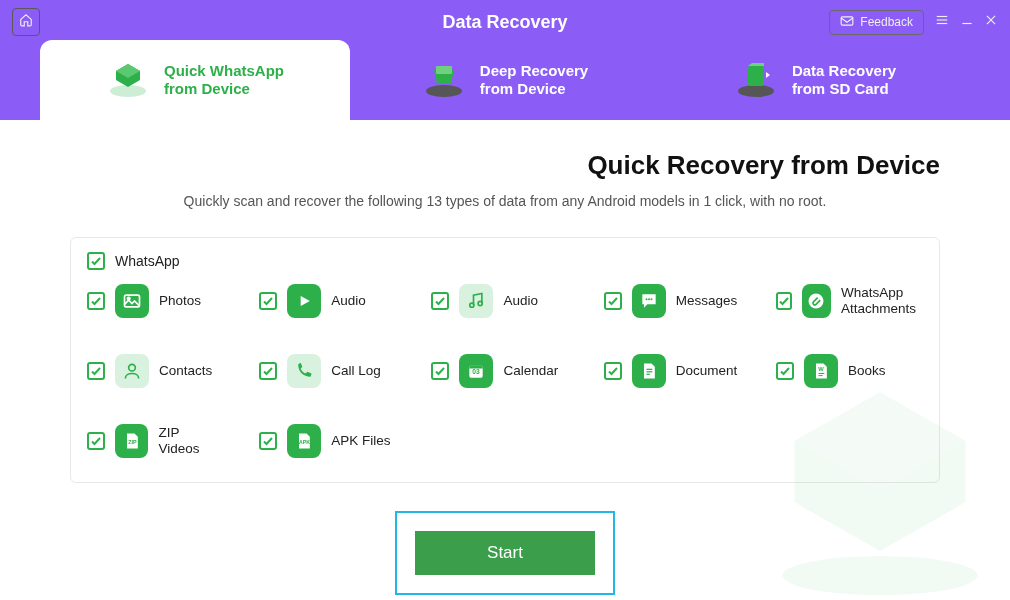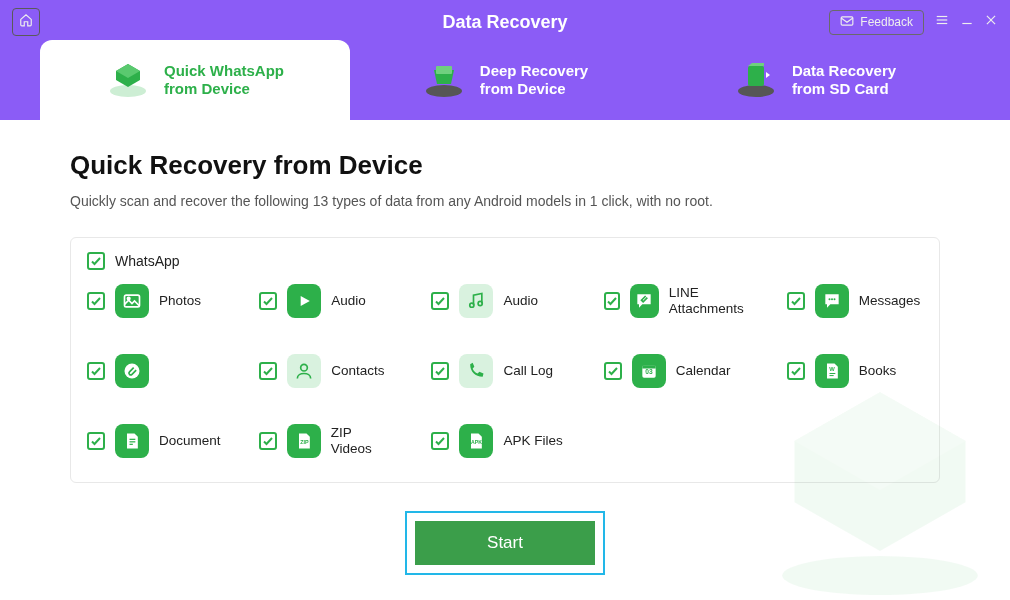--- a/index.html
+++ b/index.html
@@ -82,26 +82,27 @@
 .tab .tab-icon {
   width: 44px; height: 44px;
   display: flex; align-items: center; justify-content: center;
 }
 .tab-text { display: flex; flex-direction: column; font-size: 15px; font-weight: 600; line-height: 1.2; }
 .tab.active .tab-text { color: #2db04a; }
 .main {
   padding: 30px 70px 0;
 }
 .main-title {
-  text-align: left;
+  text-align: right;
   font-size: 26px;
   font-weight: 700;
   color: #111;
 }
 .main-sub {
+  text-align: center;
   font-size: 14px;
   color: #555;
   margin-top: 12px;
 }
 .panel {
   margin-top: 28px;
   border: 1px solid #e8e8e8;
   border-radius: 6px;
   padding: 14px 16px 24px;
   position: relative;
@@ -142,21 +143,21 @@
 }
 .item-icon.solid { background: #2db04a; color: #fff; }
 .item-label { font-size: 13.5px; color: #222; line-height: 1.15; }
 .start-wrap {
   margin-top: 28px;
   display: flex;
   justify-content: center;
 }
 .start-outline {
   border: 2px solid #22b7e8;
-  padding: 8px;
+  padding: 18px;
 }
 .start-btn {
   background: #3b9e4a;
   color: #fff;
   font-size: 17px;
   font-weight: 500;
   padding: 12px 72px;
   border: none;
   cursor: pointer;
 }
@@ -317,34 +318,20 @@
         <div class="item-icon">
             <svg width="20" height="20" viewBox="0 0 24 24" fill="none" stroke="#2db04a" stroke-width="2">
               <path d="M9 17V5l10-2v12"></path>
               <circle cx="7" cy="17" r="2.5"></circle>
               <circle cx="17" cy="15" r="2.5"></circle>
             </svg>
           </div>
         <span class="item-label">Audio</span>
       </div>
 
-      <div class="item">
-        <div class="chk">
-            <svg width="12" height="12" viewBox="0 0 24 24" fill="none" stroke="#2db04a" stroke-width="4">
-              <polyline points="4 13 9 18 20 6"></polyline>
-            </svg>
-          </div>
-        <div class="item-icon solid">
-            <svg width="20" height="20" viewBox="0 0 24 24" fill="#fff">
-              <path d="M4 4h16v12H10l-4 4v-4H4z"></path>
-              <path d="M14 6l-5 5 2 2 5-5" stroke="#2db04a" stroke-width="2" fill="none"></path>
-            </svg>
-          </div>
-        <span class="item-label" style="max-width:82px">LINE Attachments</span>
-      </div>
 
       <div class="item">
         <div class="chk">
             <svg width="12" height="12" viewBox="0 0 24 24" fill="none" stroke="#2db04a" stroke-width="4">
               <polyline points="4 13 9 18 20 6"></polyline>
             </svg>
           </div>
         <div class="item-icon solid">
             <svg width="20" height="20" viewBox="0 0 24 24" fill="#fff">
               <path d="M4 4h16v12H10l-4 4v-4H4z"></path>
@@ -361,20 +348,21 @@
             <svg width="12" height="12" viewBox="0 0 24 24" fill="none" stroke="#2db04a" stroke-width="4">
               <polyline points="4 13 9 18 20 6"></polyline>
             </svg>
           </div>
         <div class="item-icon solid">
             <svg width="20" height="20" viewBox="0 0 24 24" fill="#fff">
               <circle cx="12" cy="12" r="9"></circle>
               <path d="M14 8l-5 5a2 2 0 0 0 3 3l5-5" stroke="#2db04a" stroke-width="2" fill="none"></path>
             </svg>
           </div>
+        <span class="item-label" style="max-width:82px">WhatsApp Attachments</span>
       </div>
 
       <div class="item">
         <div class="chk">
             <svg width="12" height="12" viewBox="0 0 24 24" fill="none" stroke="#2db04a" stroke-width="4">
               <polyline points="4 13 9 18 20 6"></polyline>
             </svg>
           </div>
         <div class="item-icon">
             <svg width="20" height="20" viewBox="0 0 24 24" fill="none" stroke="#2db04a" stroke-width="2">
@@ -417,43 +405,43 @@
 
       <div class="item">
         <div class="chk">
             <svg width="12" height="12" viewBox="0 0 24 24" fill="none" stroke="#2db04a" stroke-width="4">
               <polyline points="4 13 9 18 20 6"></polyline>
             </svg>
           </div>
         <div class="item-icon solid">
             <svg width="20" height="20" viewBox="0 0 24 24" fill="#fff">
               <path d="M6 3h9l4 4v14H6z"></path>
+              <line x1="9" y1="10" x2="16" y2="10" stroke="#2db04a" stroke-width="1.5"></line>
+              <line x1="9" y1="13" x2="16" y2="13" stroke="#2db04a" stroke-width="1.5"></line>
+              <line x1="9" y1="16" x2="13" y2="16" stroke="#2db04a" stroke-width="1.5"></line>
+            </svg>
+          </div>
+        <span class="item-label">Document</span>
+      </div>
+
+      <div class="item">
+        <div class="chk">
+            <svg width="12" height="12" viewBox="0 0 24 24" fill="none" stroke="#2db04a" stroke-width="4">
+              <polyline points="4 13 9 18 20 6"></polyline>
+            </svg>
+          </div>
+        <div class="item-icon solid">
+            <svg width="20" height="20" viewBox="0 0 24 24" fill="#fff">
+              <path d="M6 3h9l4 4v14H6z"></path>
               <text x="12" y="12" font-size="7" text-anchor="middle" fill="#2db04a" font-weight="bold">W</text>
               <line x1="9" y1="15" x2="16" y2="15" stroke="#2db04a" stroke-width="1.2"></line>
               <line x1="9" y1="17.5" x2="14" y2="17.5" stroke="#2db04a" stroke-width="1.2"></line>
             </svg>
           </div>
         <span class="item-label">Books</span>
-      </div>
-
-      <div class="item">
-        <div class="chk">
-            <svg width="12" height="12" viewBox="0 0 24 24" fill="none" stroke="#2db04a" stroke-width="4">
-              <polyline points="4 13 9 18 20 6"></polyline>
-            </svg>
-          </div>
-        <div class="item-icon solid">
-            <svg width="20" height="20" viewBox="0 0 24 24" fill="#fff">
-              <path d="M6 3h9l4 4v14H6z"></path>
-              <line x1="9" y1="10" x2="16" y2="10" stroke="#2db04a" stroke-width="1.5"></line>
-              <line x1="9" y1="13" x2="16" y2="13" stroke="#2db04a" stroke-width="1.5"></line>
-              <line x1="9" y1="16" x2="13" y2="16" stroke="#2db04a" stroke-width="1.5"></line>
-            </svg>
-          </div>
-        <span class="item-label">Document</span>
       </div>
 
       <div class="item">
         <div class="chk">
             <svg width="12" height="12" viewBox="0 0 24 24" fill="none" stroke="#2db04a" stroke-width="4">
               <polyline points="4 13 9 18 20 6"></polyline>
             </svg>
           </div>
         <div class="item-icon solid">
             <svg width="20" height="20" viewBox="0 0 24 24" fill="#fff">

